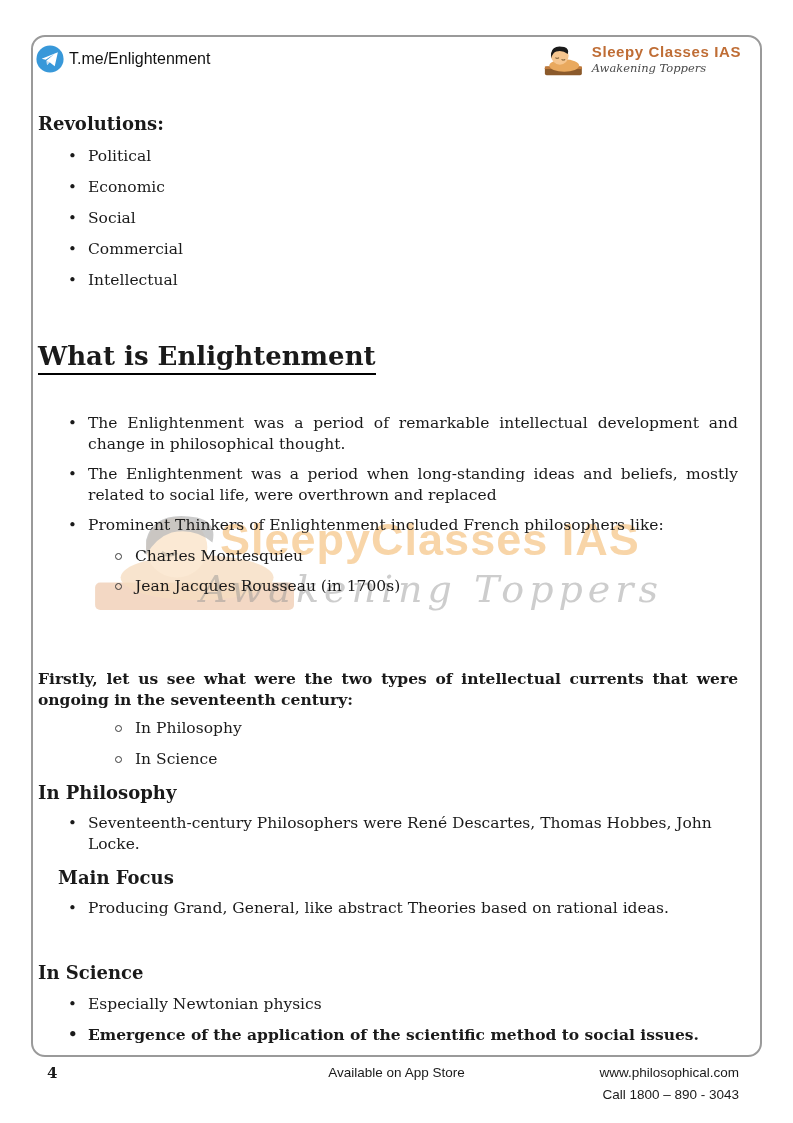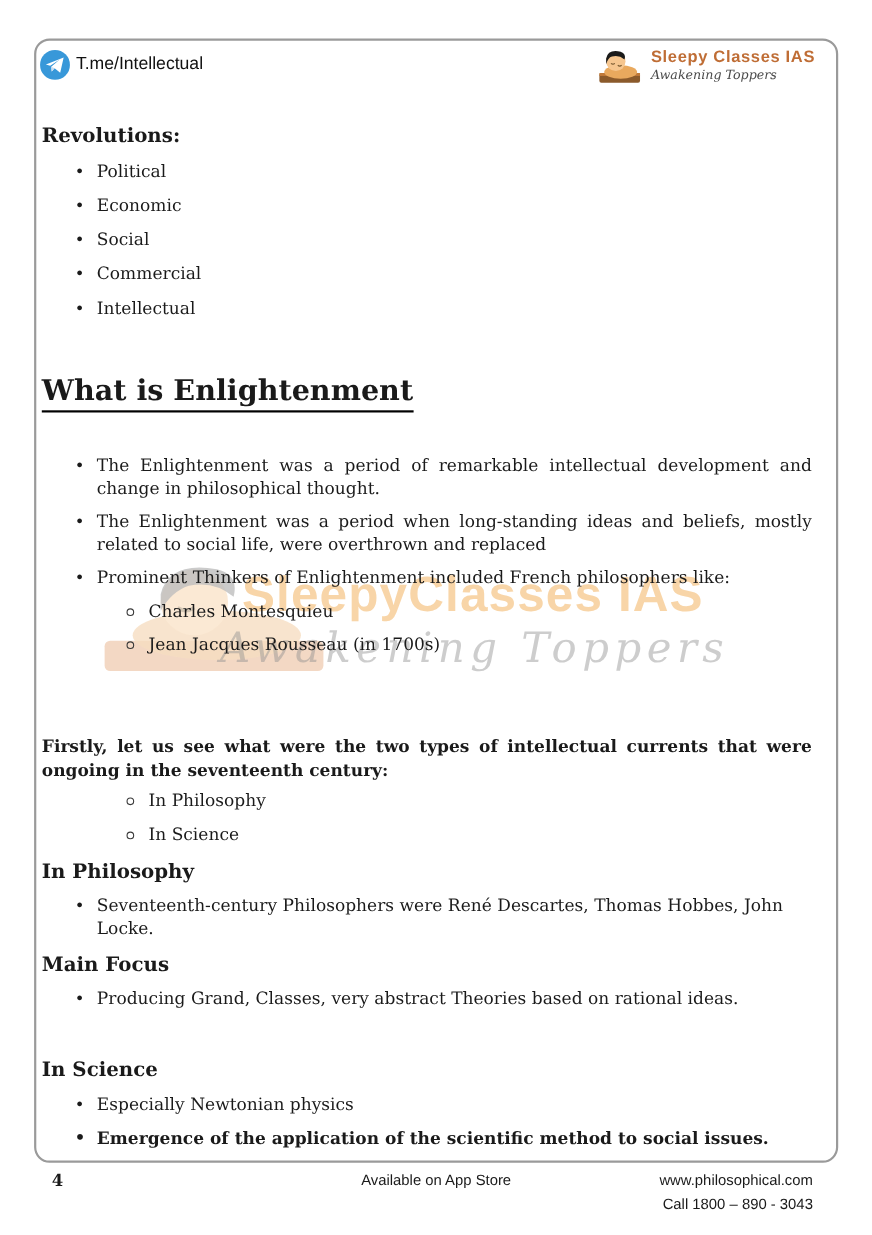--- a/index.html
+++ b/index.html
@@ -100,21 +100,21 @@
   .bold-para {
     margin: 72px 0 0 0;
     font-size: 15.5px; line-height: 21px; font-weight: bold;
     text-align: justify;
   }
   #currents { margin-top: 8px; }
   #currents li { margin-bottom: 11px; }
   #currents li:last-child { margin-bottom: 0; }
   #phil-head { margin-top: 13px; }
   #phil-list { margin-top: 9px; }
-  #focus-head { margin-top: 12px; }
+  #focus-head { margin-top: 12px; margin-left: 20px; }
   #focus-list { margin-top: 9px; }
   #sci-head { margin-top: 43px; }
   #sci-list { margin-top: 10px; }
   #sci-list li { margin-bottom: 9px; }
   #sci-list li:last-child { margin-bottom: 0; font-weight: bold; }
   
   .footer { position: absolute; left: 0; top: 1062px; width: 793px; z-index: 1; }
   .page-num {
     position: absolute; left: 47px; top: 2px;
     font-size: 15px; font-weight: bold; font-family: "DejaVu Serif", serif;
@@ -144,21 +144,21 @@
 </div>
 
 <div class="page-border"></div>
 
 <div class="tg-row">
   <svg class="tg-icon" viewBox="0 0 32 32">
     <circle cx="16" cy="16" r="15.5" fill="#3898d9"></circle>
     <path d="M6.5 15.6 L25 8.2 L21.4 24.2 L15.6 19.6 L12.6 22.8 L12.1 17.8 L20.9 10.4 L11 16.8 Z" fill="#ffffff"></path>
     <path d="M12.6 22.8 L12.1 17.8 L15.6 19.6 Z" fill="#c8ddf0"></path>
   </svg>
-  <span class="tg-label">T.me/Intellectual</span>
+  <span class="tg-label">T.me/Enlightenment</span>
 </div>
 
 <div class="logo">
   <svg class="logo-icon" viewBox="0 0 50 42">
     <rect x="1" y="26" width="42" height="10" rx="2" fill="#8b5a2b"></rect>
     <rect x="1" y="26" width="42" height="3" fill="#c07a3a"></rect>
     <ellipse cx="23" cy="25" rx="17" ry="7" fill="#e9a95e"></ellipse>
     <circle cx="18" cy="14" r="10" fill="#f6c68f"></circle>
     <path d="M8 11 Q10 1 23 4 Q29 6 27 12 Q21 7 14 9 Q10 10 8 17 Z" fill="#1a1a1a"></path>
     <path d="M13 16 q2 1.6 4 0" stroke="#7a5a30" stroke-width="1.2" fill="none"></path>
@@ -199,21 +199,21 @@
     <li><span>In Science</span></li>
   </ul>
 
   <h2 class="section-head" id="phil-head">In Philosophy</h2>
   <ul class="l1" id="phil-list">
     <li><span>Seventeenth-century Philosophers were René Descartes, Thomas Hobbes, John Locke.</span></li>
   </ul>
 
   <h2 class="section-head" id="focus-head">Main Focus</h2>
   <ul class="l1" id="focus-list">
-    <li><span>Producing Grand, Classes, very abstract Theories based on rational ideas.</span></li>
+    <li><span>Producing Grand, General, like abstract Theories based on rational ideas.</span></li>
   </ul>
 
   <h2 class="section-head" id="sci-head">In Science</h2>
   <ul class="l1" id="sci-list">
     <li><span>Especially Newtonian physics</span></li>
     <li><span>Emergence of the application of the scientific method to social issues.</span></li>
   </ul>
 
 </main>
 

